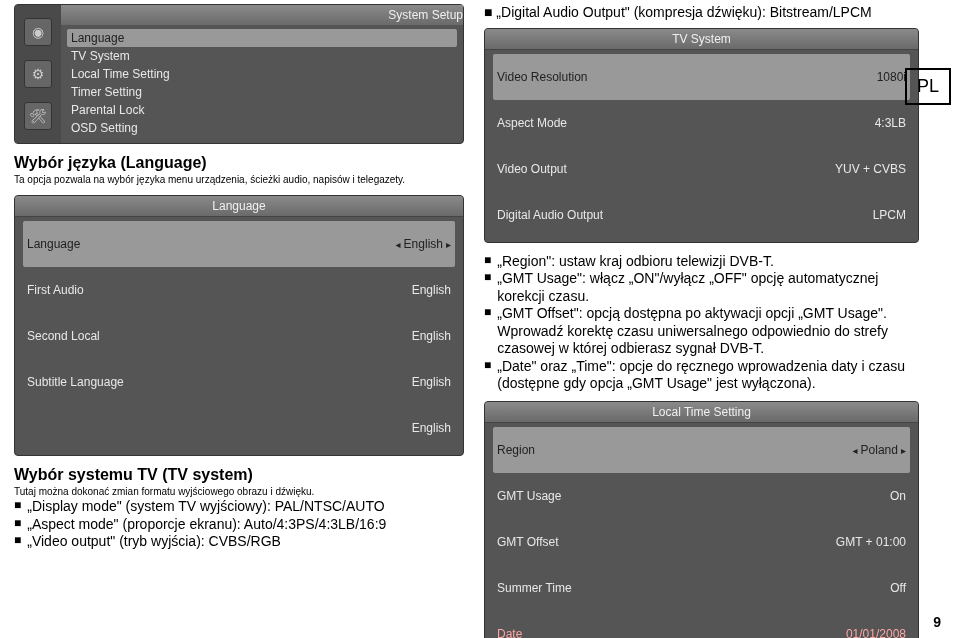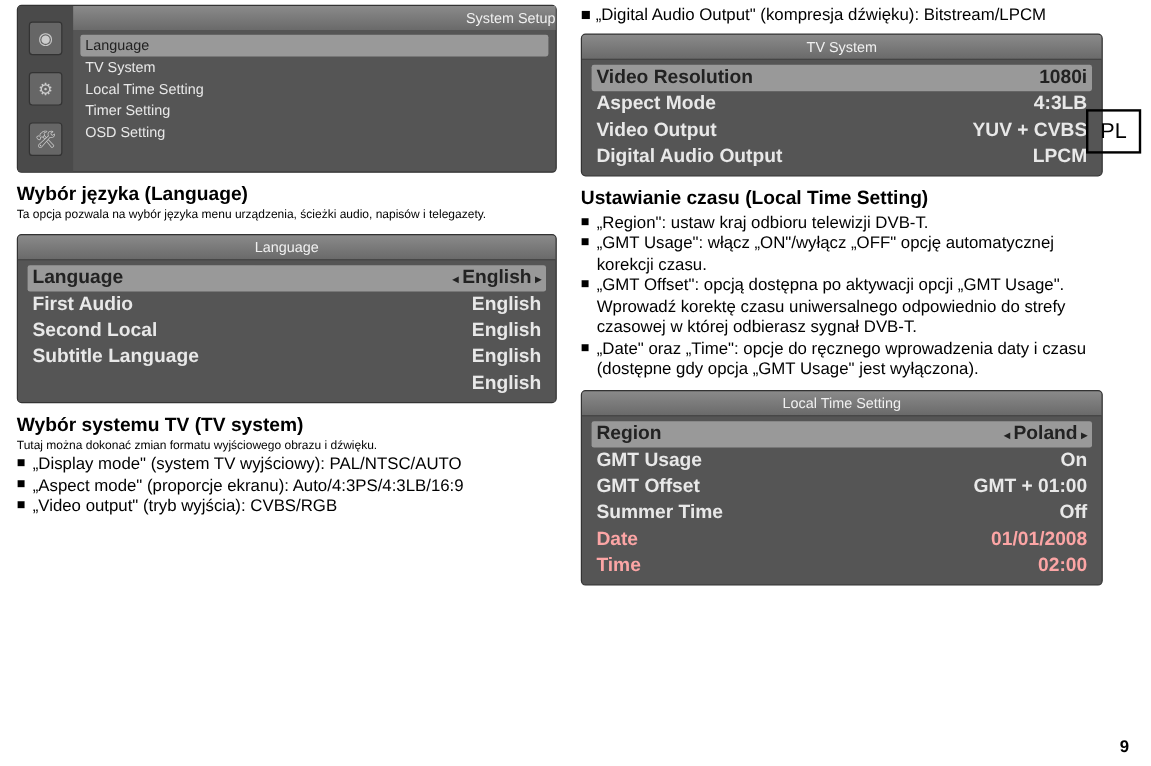--- a/index.html
+++ b/index.html
@@ -33,23 +33,22 @@
     text-align: center;
     font-size: 12px;
     padding: 3px 0;
     border-bottom: 1px solid #444;
     color: #f0f0f0;
   }
   .panel-body { padding: 4px 8px; }
   .panel-row {
     display: flex;
     justify-content: space-between;
-    padding: 2px 4px;
-    font-size: 16px;
-    font-weight: bold;
+    padding: 16px 4px;
+    font-size: 12px;
   }
   .panel-row.hi {
     background: #999;
     color: #222;
     border-radius: 2px;
   }
   .panel-row.dim { color: #fca5a5; gap: 40px; }
   .panel-row .k { flex: 1; }
   .panel-row .v { flex: 1; text-align: right; }
   .arrow-l::before { content: "◂"; margin-right: 3px; font-size: 10px; }
@@ -104,21 +103,21 @@
     margin-bottom: 2px;
   }
   .para { font-size: 10px; line-height: 1.25; }
   .bullet-line { font-size: 14px; line-height: 1.25; display: flex; }
   .bullet-line .sq { margin-right: 6px; font-size: 12px; }
   .note-top { font-size: 14px; line-height: 1.25; margin-bottom: 6px; }
   
   .pl-box {
     position: absolute;
     right: 8px;
-    top: 91px;
+    top: 68px;
     border: 2px solid #000;
     padding: 6px 10px;
     font-size: 18px;
   }
   .pagenum {
     position: absolute;
     right: 18px;
     bottom: 8px;
     font-weight: bold;
     font-size: 14px;
@@ -139,20 +138,21 @@
         <div class="icon-sq">⚙</div>
         <div class="icon-sq">🛠</div>
       </div>
       <div class="setup-list">
         <div class="setup-title">System Setup</div>
         <div class="setup-items">
           <div class="setup-item hi">Language</div>
           <div class="setup-item">TV System</div>
           <div class="setup-item">Local Time Setting</div>
           <div class="setup-item">Timer Setting</div>
+          <div class="setup-item">Parental Lock</div>
           <div class="setup-item">OSD Setting</div>
         </div>
       </div>
     </div>
 
     <div class="heading">Wybór języka (Language)</div>
     <div class="para">Ta opcja pozwala na wybór języka menu urządzenia, ścieżki audio, napisów i telegazety.</div>
 
     <div class="panel" style="margin-top:8px;">
       <div class="panel-title">Language</div>
@@ -217,21 +217,20 @@
           <span class="k">Video Output</span>
           <span class="v">YUV + CVBS</span>
         </div>
         <div class="panel-row">
           <span class="k">Digital Audio Output</span>
           <span class="v">LPCM</span>
         </div>
       </div>
     </div>
 
-    <div class="heading">Ustawianie czasu (Local Time Setting)</div>
     <div class="bullet-line">
         <span class="sq">■</span>
         <span>„Region": ustaw kraj odbioru telewizji DVB-T.</span>
       </div>
     <div class="bullet-line">
         <span class="sq">■</span>
         <span>„GMT Usage": włącz „ON"/wyłącz „OFF" opcję automatycznej korekcji czasu.</span>
       </div>
     <div class="bullet-line">
         <span class="sq">■</span>

